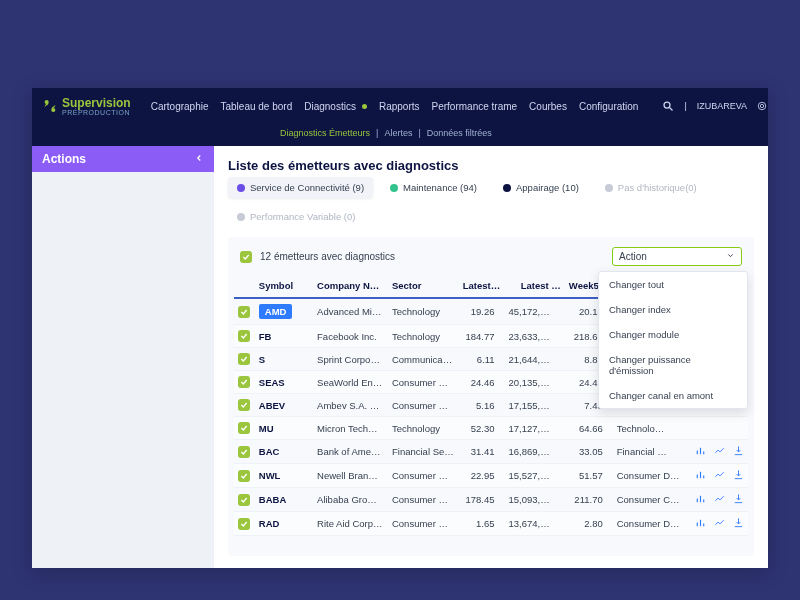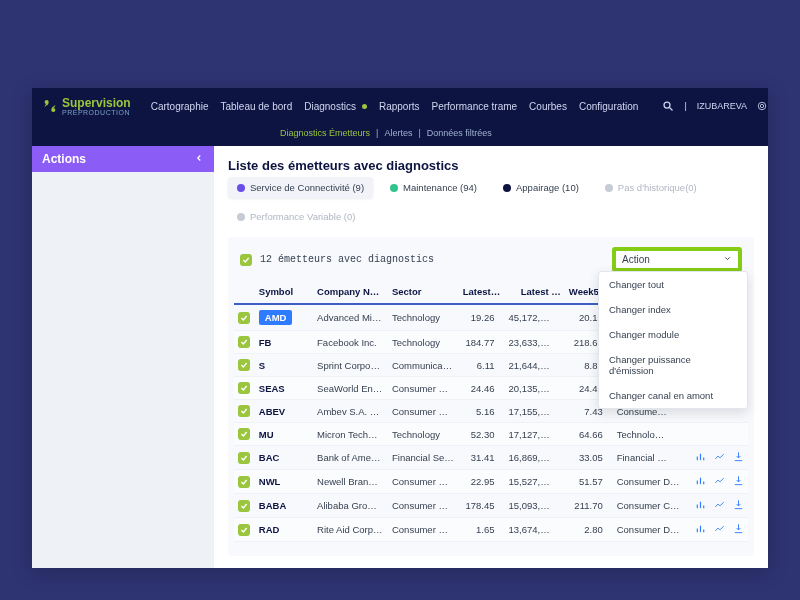--- a/index.html
+++ b/index.html
@@ -25,24 +25,24 @@
   .main { flex: 1; padding: 12px 14px; overflow: hidden; display: flex; flex-direction: column; position: relative; }
   h2.title { font-size: 13px; font-weight: 600; color: #0d1442; margin-bottom: 4px; }
   .subtitle { font-size: 9.5px; color: #6b7280; margin-bottom: 10px; }
   .filters { display: flex; gap: 8px; margin-bottom: 10px; flex-wrap: wrap; }
   .chip { display: flex; align-items: center; gap: 5px; padding: 5px 9px; border-radius: 4px; font-size: 9.5px; color: #374151; cursor: pointer; background: transparent; }
   .chip.selected { background: #f1f3f8; box-shadow: 0 1px 3px rgba(0,0,0,.08); }
   .chip.disabled { color: #b0b6c2; }
   .chip .bullet { width: 8px; height: 8px; border-radius: 50%; }
   .panel { background: #f7f9fc; border-radius: 4px; padding: 6px; flex: 1; display: flex; flex-direction: column; min-height: 0; position: relative; }
   .panel-head { display: flex; align-items: center; justify-content: space-between; padding: 4px 6px 8px; }
-  .panel-head .left { display: flex; align-items: center; gap: 8px; font-size: 10px; color: #374151; font-family: Liberation Mono, monospace; }
+  .panel-head .left { display: flex; align-items: center; gap: 8px; font-size: 10px; color: #374151; }
   .check { width: 12px; height: 12px; border-radius: 3px; background: #9ac53c; display: inline-flex; align-items: center; justify-content: center; }
   .check svg { display:block; }
-  .action-select { width: 130px; font-size: 10px; color: #374151; background: #fff; border: 4px solid #84cc16; border-radius: 3px; padding: 3px 6px; display: flex; justify-content: space-between; align-items: center; cursor: pointer; }
+  .action-select { width: 130px; font-size: 10px; color: #374151; background: #fff; border: 1px solid #84cc16; border-radius: 3px; padding: 3px 6px; display: flex; justify-content: space-between; align-items: center; cursor: pointer; }
   .dropdown { position: absolute; right: 6px; top: 34px; width: 150px; background: #fff; border: 1px solid #e2e6ee; border-radius: 3px; box-shadow: 0 4px 12px rgba(0,0,0,.12); z-index: 30; }
   .dropdown div { padding: 7px 10px; font-size: 9.5px; color: #374151; cursor: pointer; }
   .table-wrap { flex:1; overflow: hidden; }
   table { width: 100%; border-collapse: collapse; font-size: 9.5px; table-layout: fixed; }
   thead th { text-align: left; color: #0d1442; font-weight: 600; padding: 6px 4px; border-bottom: 2px solid #3b5fc4; white-space: nowrap; overflow: hidden; text-overflow: ellipsis; }
   tbody td { padding: 5px 4px; border-bottom: 1px solid #eef1f6; white-space: nowrap; overflow: hidden; text-overflow: ellipsis; color: #374151; }
   tbody tr:nth-child(even) { background: #fbfcfe; }
   td.num { text-align: right; padding-right: 10px; }
   .sym-cell { font-weight: 600; color: #0d1442; }
   .sym-cell.hot { background: #2e7bff; color: #fff; border-radius: 2px; padding: 2px 6px; display: inline-block; }

